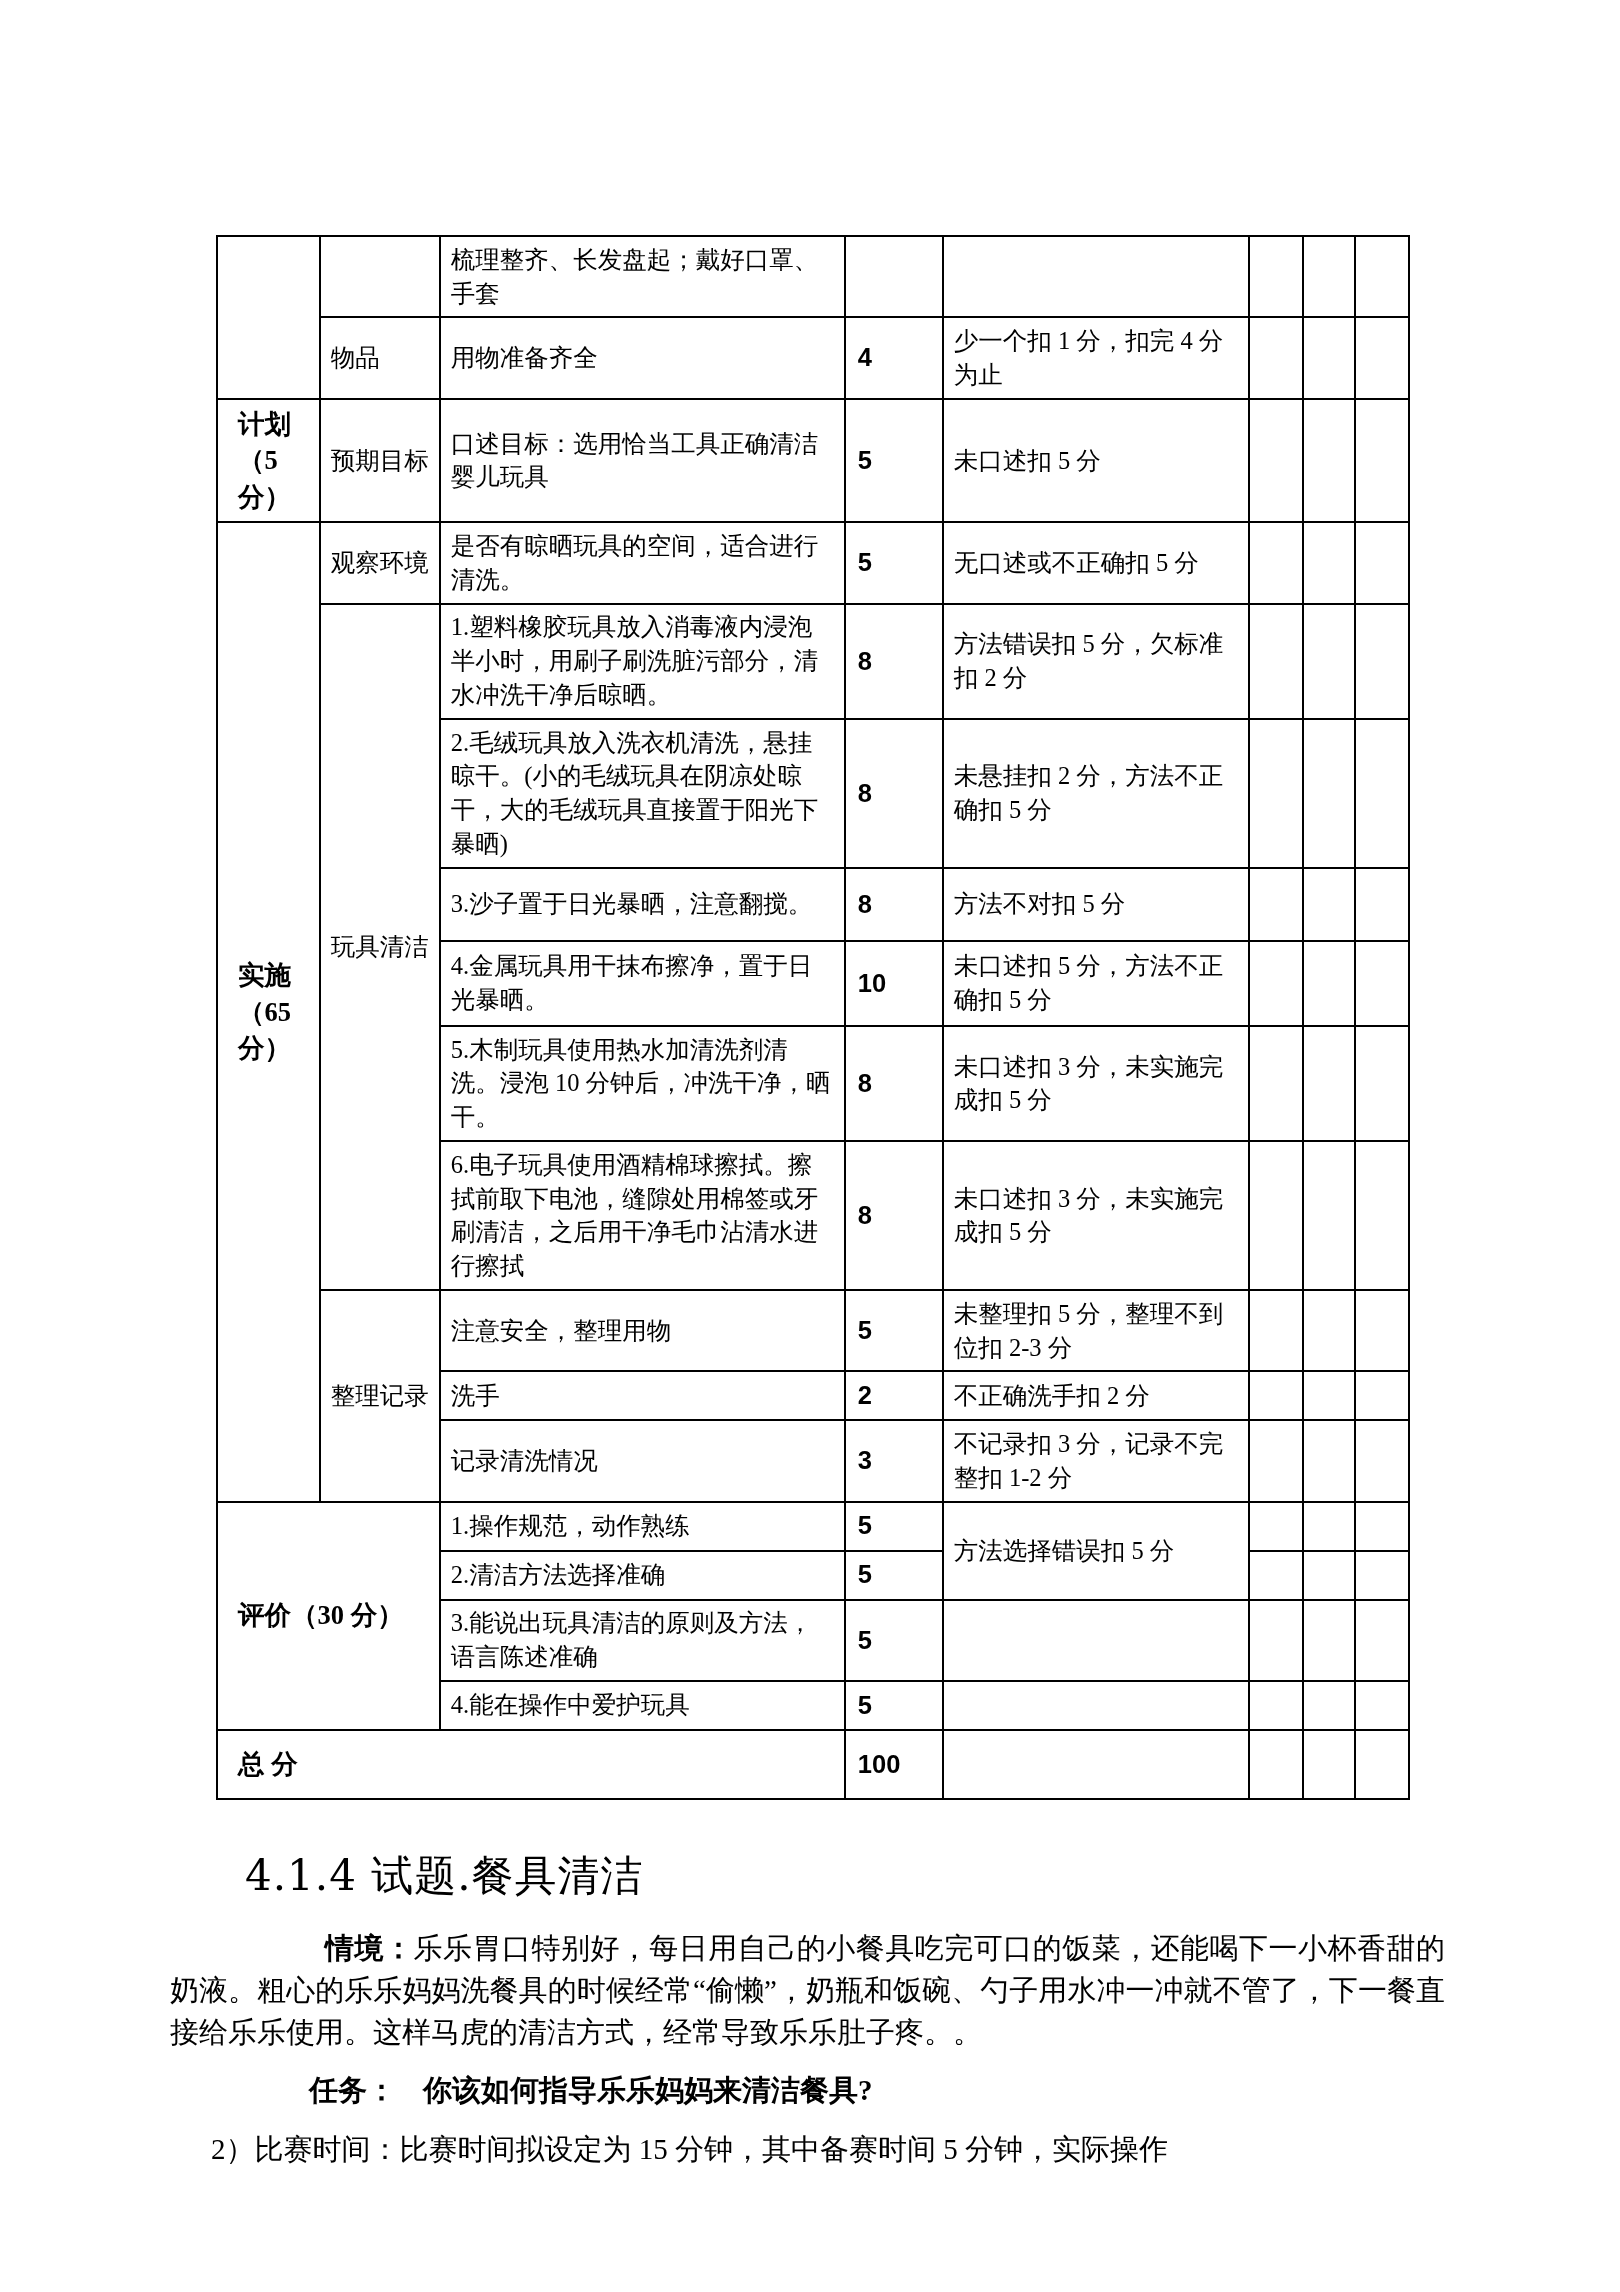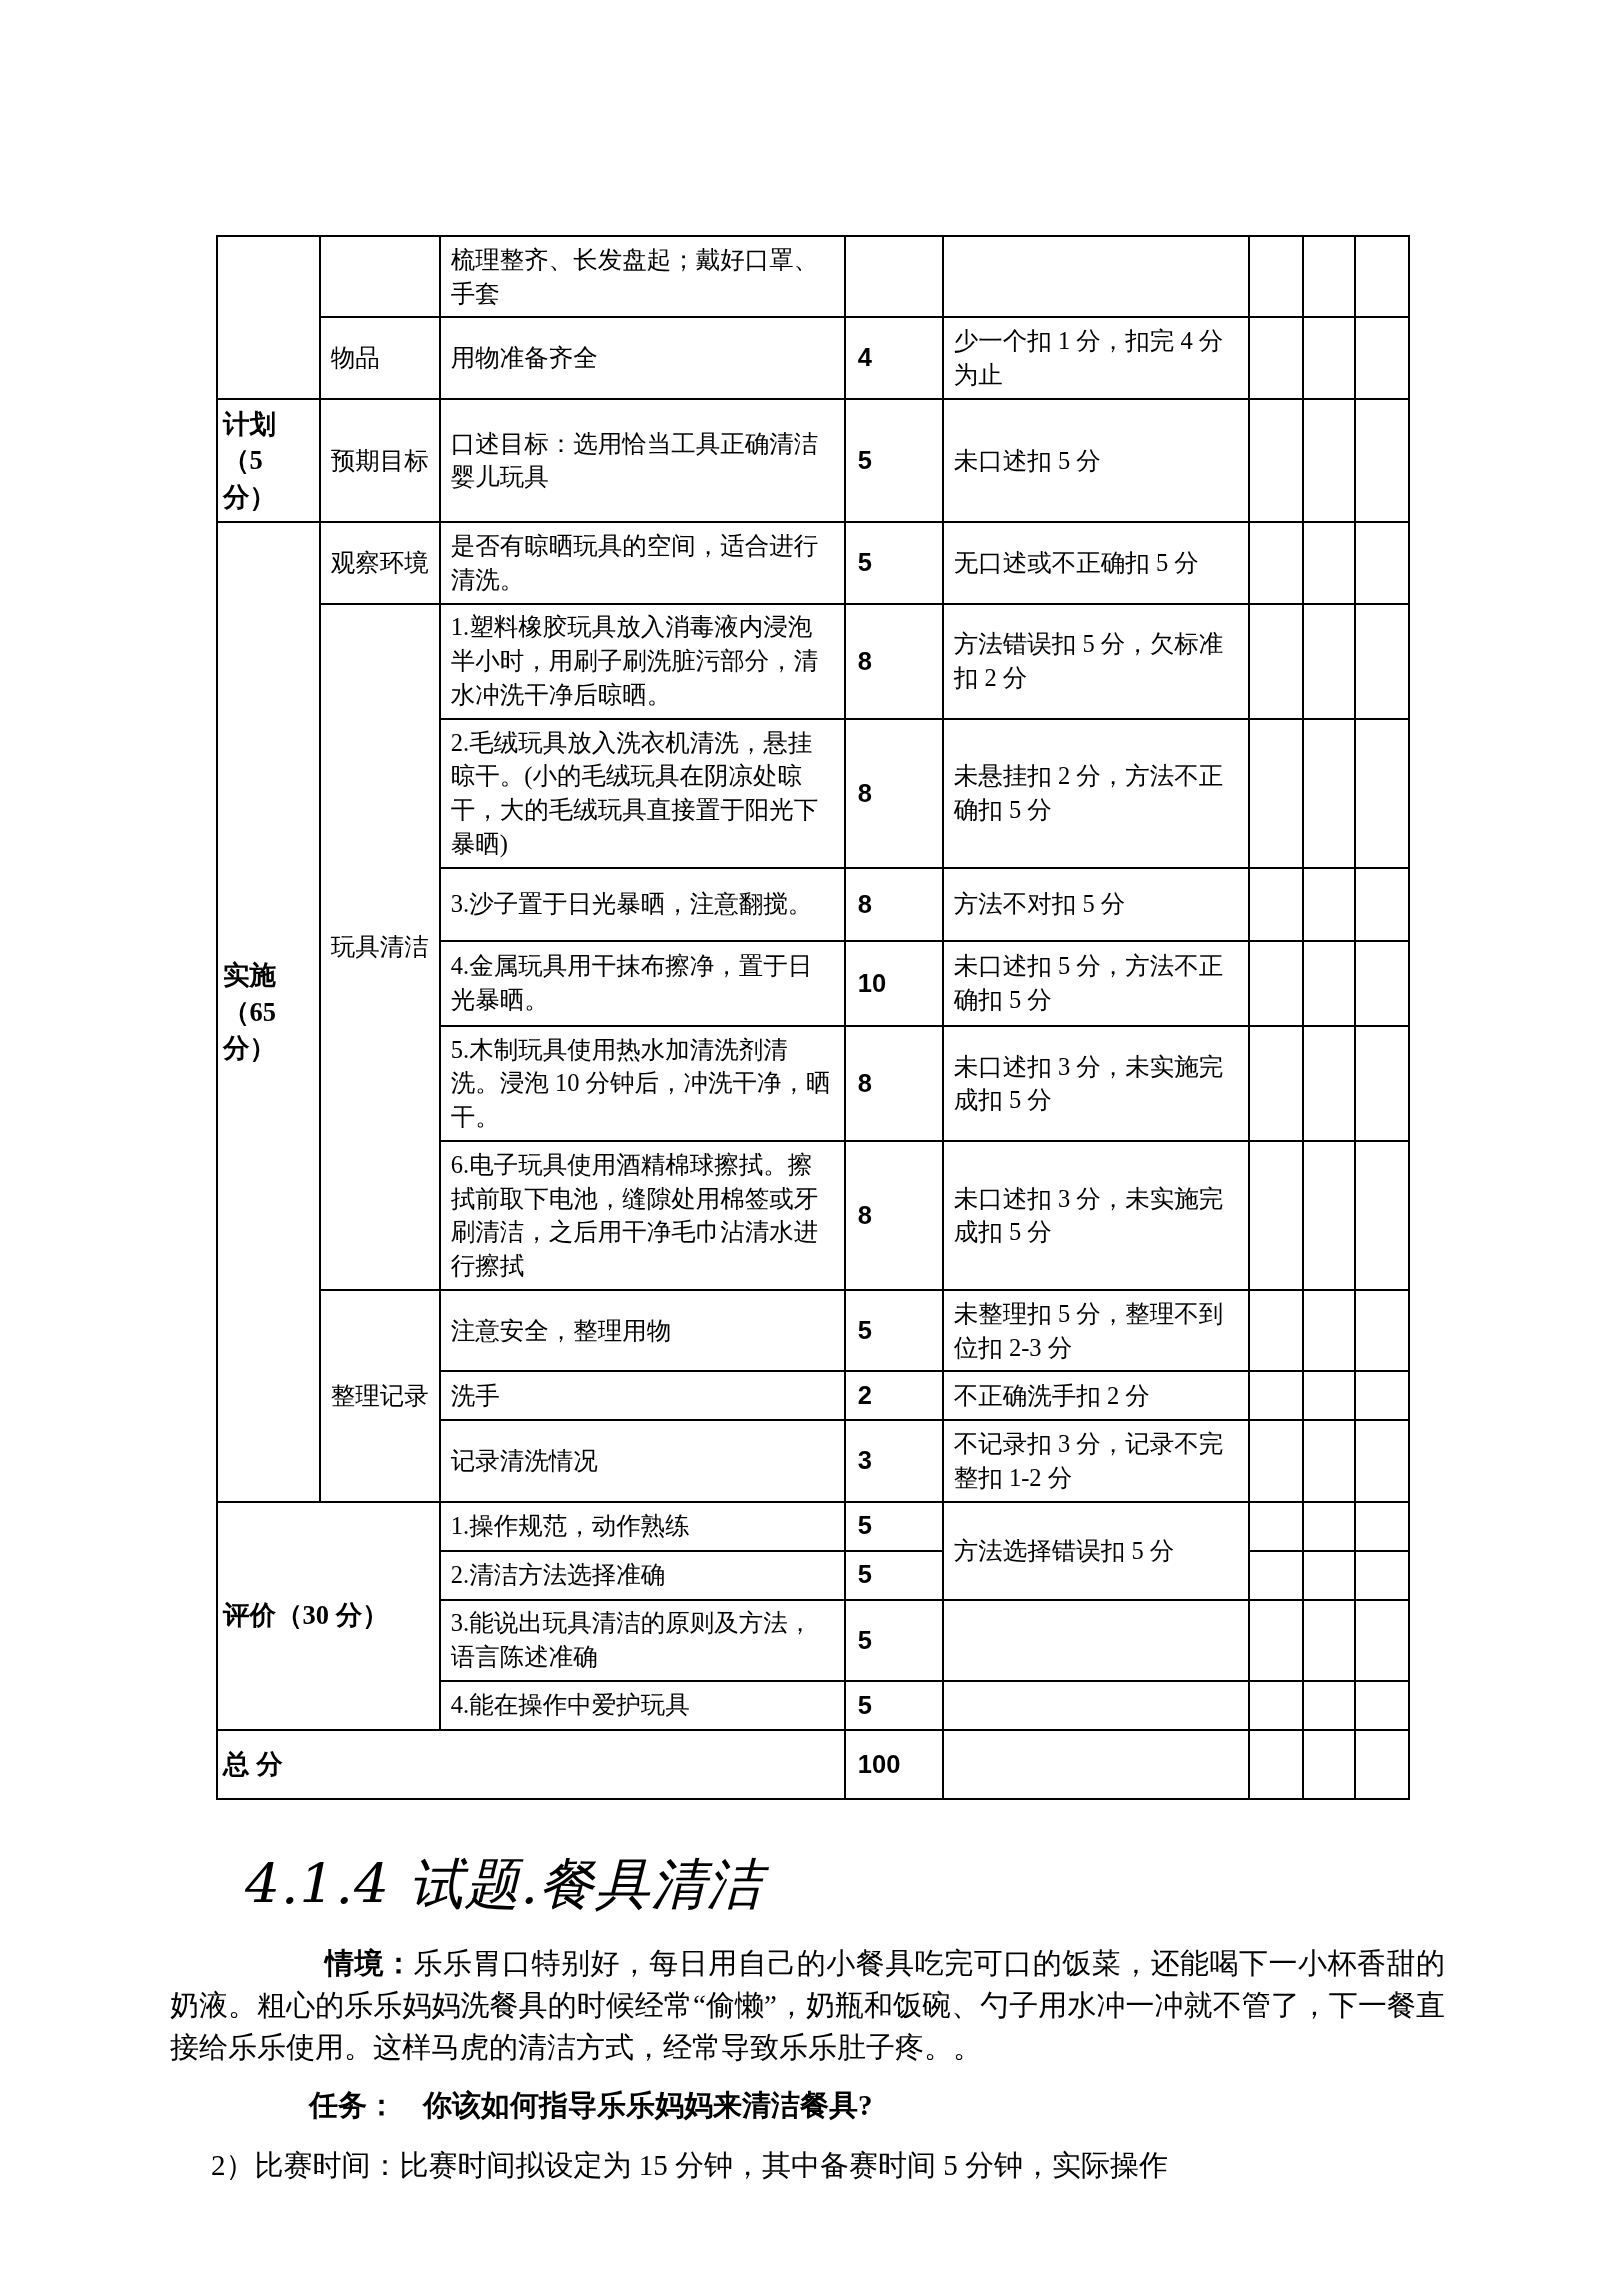--- a/index.html
+++ b/index.html
@@ -21,40 +21,39 @@
   }
   .rubric td{
     border:2px solid #000;
     vertical-align:middle;
     padding:5.9px 9.8px;
     font-size:24.5px;
     line-height:1.38;
     word-break:break-all;
     overflow:hidden;
   }
-  .rubric td.cat{font-weight:bold;font-size:26.5px;padding-left:5px;}
+  .rubric td.cat{font-weight:bold;font-size:26.5px;padding-left:20px;}
   .rubric td.pts{font-family:"Liberation Sans", sans-serif;font-weight:bold;font-size:25.5px;padding-left:11.8px;}
   .rubric td.score{padding:0;}
   .rubric tr.thick td{border-top:2.9px solid #000;}
   
   .content{
     width:1307px;
     margin:51px 0 0 154px;
     font-size:29px;
     line-height:42px;
     text-align:justify;
   }
   .heading{
-    font-size:55px;
+    font-size:42px;
     line-height:1.2;
     font-weight:normal;
     margin:0 0 25.5px 91px; 
     font-family:"DejaVu Serif", serif;
     letter-spacing:1px;
-    font-style:italic;
   }
   .para{margin:16px;text-indent:155px;}
   .b{font-weight:bold;}
   .task{margin:9.8px 0 0 0;text-indent:155px;font-weight:bold;}
   .task .t-text{margin-left:27px;}
   .note{margin:17.6px 0 0 57px;text-align:left;}
 </style>
 </head>
 <body>
 

